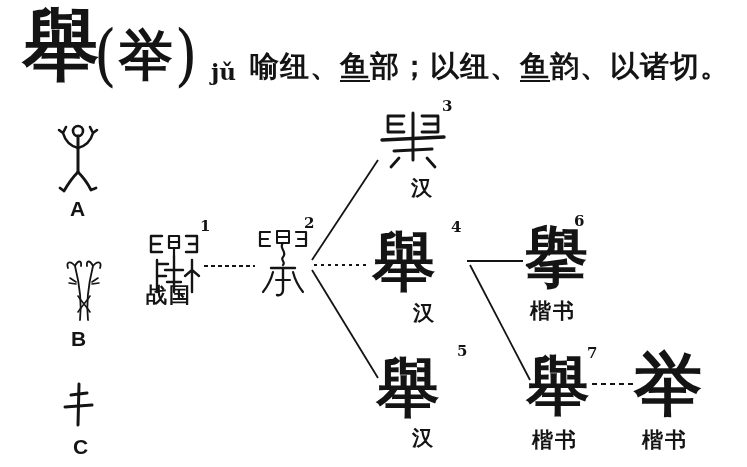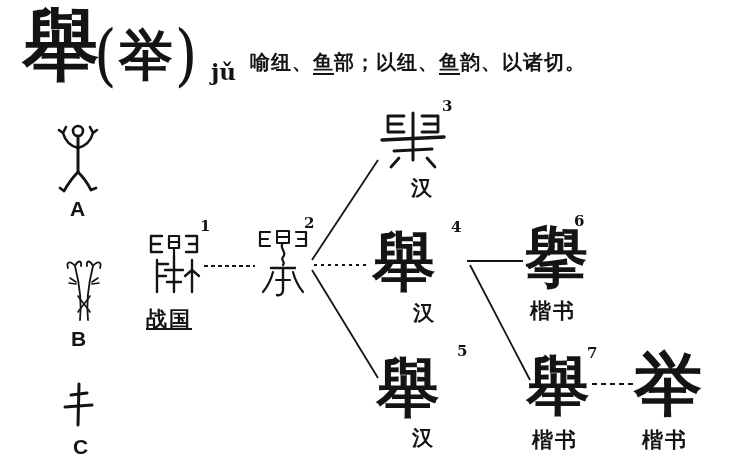--- a/index.html
+++ b/index.html
@@ -8,21 +8,21 @@
     font-family:"DejaVu Serif","Liberation Serif",serif;color:#141414;
     overflow:hidden;
   }
   .abs{position:absolute;line-height:1;white-space:nowrap;}
   
   .headword{font-size:78px;font-weight:bold;}
   .paren-group{display:flex;align-items:center;}
   .paren{font-size:58px;font-weight:normal;transform:scaleY(1.15);}
   .simplified{font-size:54px;font-weight:bold;padding:0 2px;}
   .pinyin{font-size:23px;font-weight:bold;}
-  .phonology{font-size:20px;font-weight:bold;letter-spacing:1px;}
+  .phonology{font-size:29px;font-weight:bold;letter-spacing:1px;}
   .phonology .u{text-decoration:underline;text-underline-offset:4px;}
   
   .form-label{font-family:"Liberation Sans","DejaVu Sans",sans-serif;font-size:21px;font-weight:600;}
   
   .node-char{font-size:64px;font-weight:bold;letter-spacing:0;}
   .node-char.n8{font-size:68px;}
   .node-num{font-size:15px;font-weight:bold;}
   .caption{font-size:21px;font-weight:bold;letter-spacing:2px;}
   svg.glyph path, svg.glyph line, svg.glyph polyline, svg.glyph circle{
     fill:none;stroke:#141414;stroke-linecap:round;stroke-linejoin:round;
@@ -75,21 +75,21 @@
 
   <svg class="abs glyph" style="left:145px;top:230px;" width="58" height="68" viewBox="0 0 58 68">
     <path d="M17 6 H6 M6 6 V22 M6 14 H15 M6 22 H17" stroke-width="2.4"></path>
     <path d="M41 6 H52 M52 6 V22 M44 14 H52 M41 22 H52" stroke-width="2.4"></path>
     <path d="M24 6 H34 V18 H24 Z M24 12 H34 M29 18 V26" stroke-width="2.2"></path>
     <path d="M12 30 V62 M12 34 H23 M12 46 H21" stroke-width="2.4"></path>
     <path d="M29 26 V62 M20 40 H38 M22 52 H36" stroke-width="2.4"></path>
     <path d="M47 30 V62 M47 40 L40 46 M47 40 L54 46" stroke-width="2.4"></path>
   </svg>
   <div class="abs node-num" style="left:200px;top:219px;">1</div>
-  <div class="abs caption" style="left:146px;top:308px;text-decoration:underline;">战国</div>
+  <div class="abs caption" style="left:146px;top:284px;">战国</div>
 
   <svg class="abs glyph" style="left:254px;top:226px;" width="58" height="74" viewBox="0 0 58 74">
     <path d="M16 6 H6 M6 6 V20 M6 13 H14 M6 20 H16" stroke-width="2.2"></path>
     <path d="M42 6 H52 M52 6 V20 M44 13 H52 M42 20 H52" stroke-width="2.2"></path>
     <path d="M23 5 H35 V17 H23 Z M23 11 H35" stroke-width="2"></path>
     <path d="M29 17 C24 22 34 26 29 31 C26 34 32 36 29 39" stroke-width="2.2"></path>
     <path d="M17 42 H41" stroke-width="2.4"></path>
     <path d="M19 46 C17 54 13 61 9 66" stroke-width="2.2"></path>
     <path d="M39 46 C41 54 45 61 49 66" stroke-width="2.2"></path>
     <path d="M29 42 V64 C29 68 26 70 23 69" stroke-width="2.4"></path>

